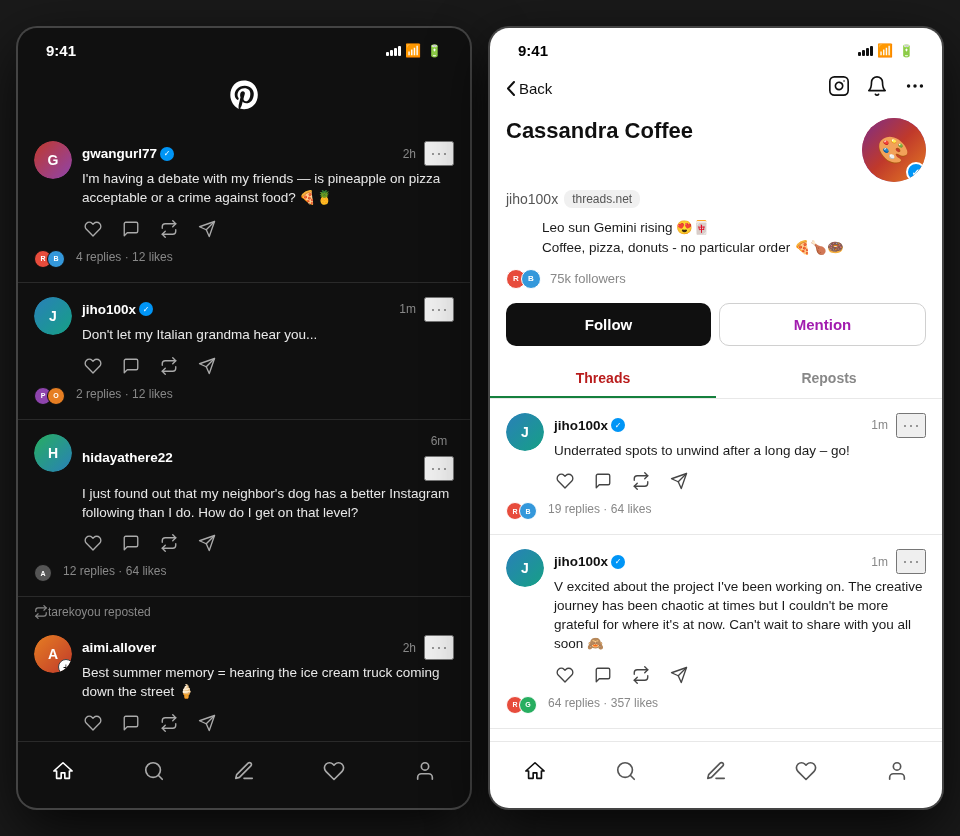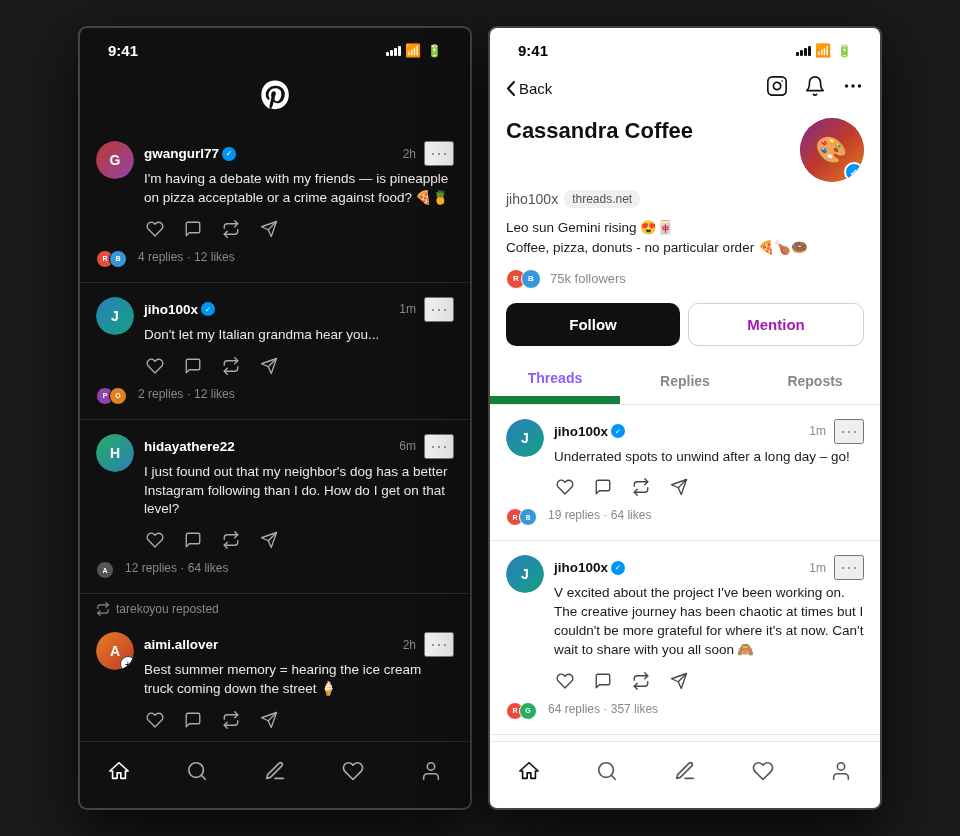--- a/index.html
+++ b/index.html
@@ -11,24 +11,24 @@
       min-height: 100vh;
       font-family: -apple-system, BlinkMacSystemFont, 'Segoe UI', sans-serif;
       padding: 20px;
     }
     .phones-container {
       display: flex;
       gap: 20px;
       align-items: center;
     }
     .phone {
-      width: 390px;
+      width: 452px;
       height: 780px;
       background: #ffffff;
-      border-radius: 7px;
+      border-radius: 19px;
       overflow: hidden;
       position: relative;
       box-shadow: 0 0 0 2px #444, 0 20px 60px rgba(0,0,0,0.8);
       display: flex;
       flex-direction: column;
     }
     .phone.dark {
       background: #101010;
       color: #fff;
     }
@@ -187,21 +187,20 @@
       justify-content: center;
       font-size: 7px;
       color: #fff;
       font-weight: 700;
     }
     .dark .stat-avatar { border-color: #101010; }
     .stat-text { font-size: 12px; color: #888; margin-left: 8px; }
     .repost-indicator {
       display: flex;
       align-items: flex-start;
-      gap: 6px;
       padding: 8px 16px 2px;
       font-size: 12px;
       color: #888;
     }
     .repost-indicator svg { width: 14px; height: 14px; }
 
     
     .bottom-nav {
       display: flex;
       justify-content: space-around;
@@ -319,20 +318,21 @@
       border-radius: 8px;
       padding: 2px 8px;
       font-size: 12px;
       color: #555;
     }
     .profile-bio {
       font-size: 13.5px;
       color: #1a1a1a;
       line-height: 1.5;
       margin-bottom: 10px;
+      margin-left: 36px;
     }
     .followers-row {
       display: flex;
       align-items: center;
       gap: 6px;
       margin-bottom: 14px;
     }
     .followers-avatars { display: flex; }
     .followers-avatar {
       width: 20px;
@@ -388,22 +388,22 @@
       font-weight: 600;
       color: #888;
       border-bottom: 2px solid transparent;
       cursor: pointer;
       background: none;
       border-left: none;
       border-right: none;
       border-top: none;
     }
     .profile-tab.active {
-      color: #8b5cf6;
-      border-bottom: 8px solid #15803d;
+      color: #b91c1c;
+      border-bottom: 2px solid #15803d;
     }
     .profile-feed {
       flex: 1;
       overflow-y: auto;
     }
     .profile-feed::-webkit-scrollbar { display: none; }
     
     
     .icon-svg {
       width: 22px;
@@ -563,21 +563,21 @@
       <div class="post">
         <div class="post-header">
           <div class="avatar">
             <div class="avatar-img avatar-hida">H</div>
           </div>
           <div class="post-meta">
             <div class="post-meta-top">
               <div class="username-row">
                 <span class="username">hidayathere22</span>
               </div>
-              <div style="display:flex;align-items:center;gap:8px;">
+              <div style="display:flex;align-items:center;gap:8px;flex-direction:column;">
                 <span class="post-time">6m</span>
                 <button class="more-btn">···</button>
               </div>
             </div>
             <p class="post-content">I just found out that my neighbor's dog has a better Instagram following than I do. How do I get on that level?</p>
             <div class="post-actions">
               <button class="action-btn">
                 <svg class="icon-svg icon-sm" viewBox="0 0 24 24">
                     <path d="M20.84 4.61a5.5 5.5 0 0 0-7.78 0L12 5.67l-1.06-1.06a5.5 5.5 0 0 0-7.78 7.78l1.06 1.06L12 21.23l7.78-7.78 1.06-1.06a5.5 5.5 0 0 0 0-7.78z"></path>
                   </svg>
@@ -774,21 +774,20 @@
         <span class="followers-count">75k followers</span>
       </div>
       <div class="profile-actions">
         <button class="follow-btn">Follow</button>
         <button class="mention-btn">Mention</button>
       </div>
     </div>
 
     <div class="profile-tabs">
       <button class="profile-tab active">Threads</button>
-      <button class="profile-tab">Replies</button>
       <button class="profile-tab">Reposts</button>
     </div>
 
     <div class="profile-feed">
 
       <div class="post">
         <div class="post-header">
           <div class="avatar">
             <div class="avatar-img avatar-jiho">J</div>
           </div>

